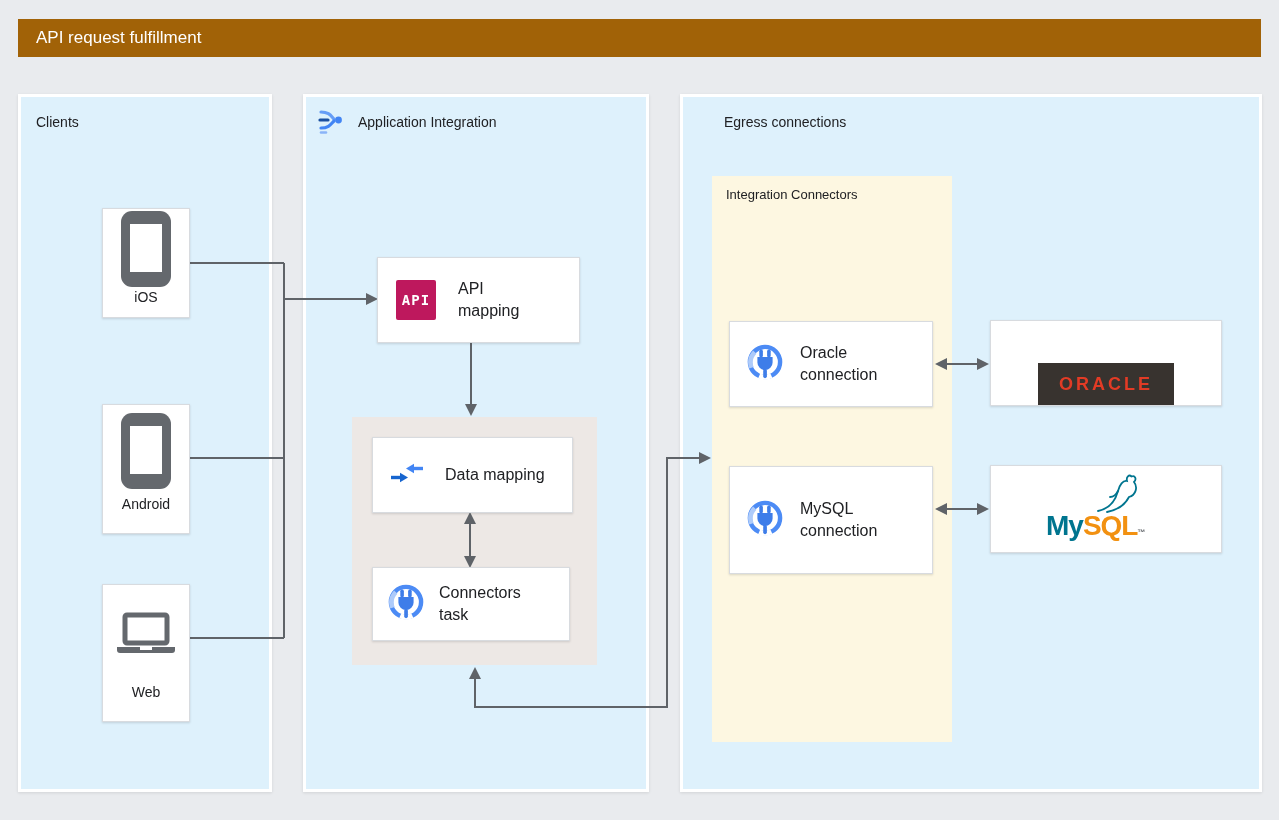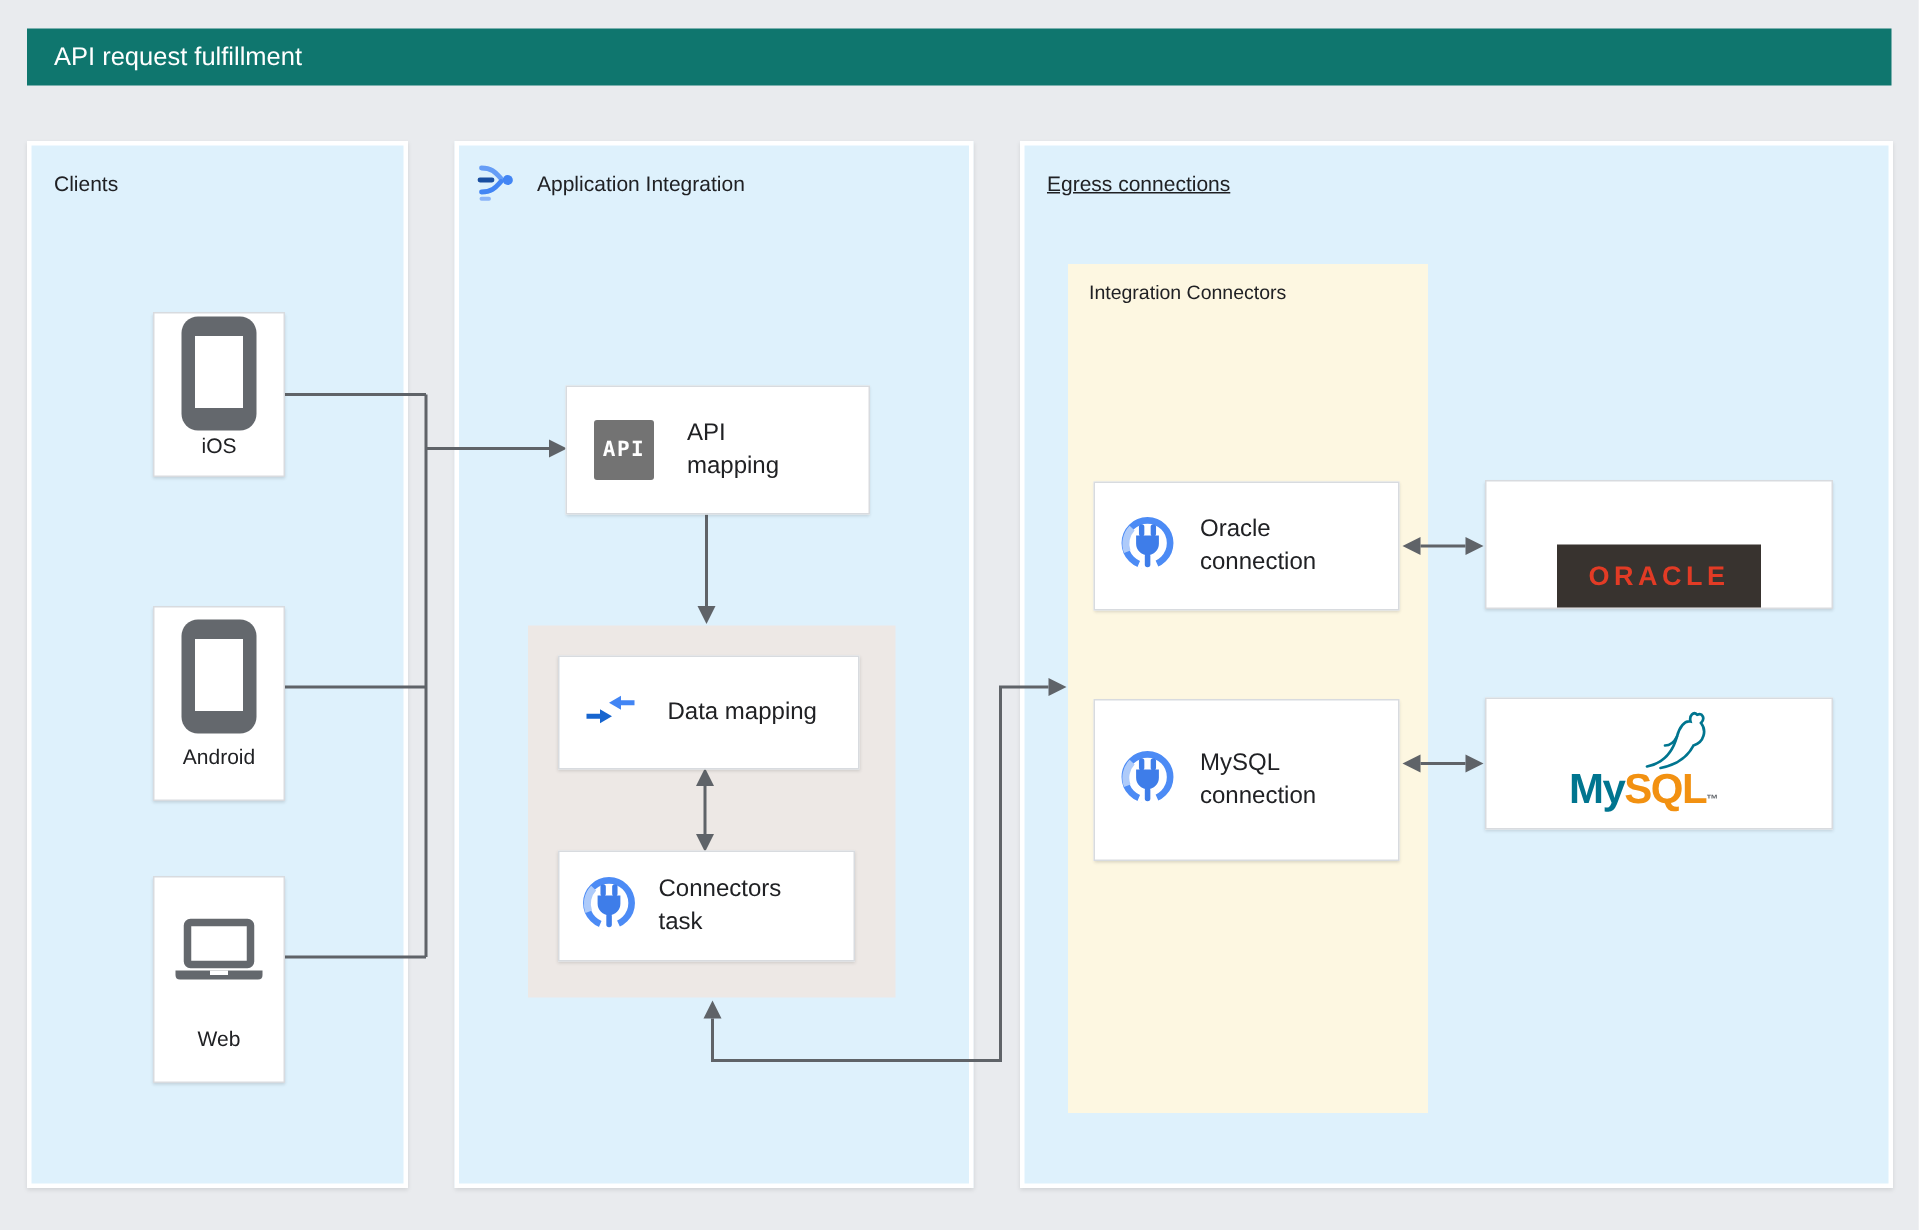--- a/index.html
+++ b/index.html
@@ -1,56 +1,56 @@
 <!DOCTYPE html>
 <html><head>
 <meta charset="utf-8">
 <style>
   html,body{margin:0;padding:0;}
   #canvas{position:relative;width:1279px;height:820px;background:#E9EBEE;
           font-family:"Liberation Sans",sans-serif;color:#202124;overflow:hidden;}
 
   
-  .banner{position:absolute;left:18px;top:19px;width:1243px;height:38px;background:#0f766e;
+  .banner{position:absolute;left:18px;top:19px;width:1243px;height:38px;background:#a16207;
           color:#fff;font-size:17px;display:flex;align-items:center;padding-left:18px;
           box-sizing:border-box;}
 
   
   .panel{position:absolute;background:#DEF1FC;border:3px solid #fff;box-sizing:border-box;
          box-shadow:0 1px 3px rgba(0,0,0,.10);}
   #panel-clients{left:18px;top:94px;width:254px;height:698px;}
   #panel-ai{left:303px;top:94px;width:346px;height:698px;}
   #panel-egress{left:680px;top:94px;width:582px;height:698px;}
 
   .panel-label{position:absolute;font-size:14px;color:#202124;z-index:6;}
   #label-clients{left:36px;top:114px;}
   #hdr-ai{position:absolute;left:317px;top:105px;display:flex;align-items:center;gap:11px;
           font-size:14px;z-index:6;}
-  #label-egress{left:698px;top:114px;text-decoration:underline;}
+  #label-egress{left:724px;top:114px;}
 
   
   #gray-box{position:absolute;left:352px;top:417px;width:245px;height:248px;background:#EDE8E5;z-index:2;}
   #yellow-box{position:absolute;left:712px;top:176px;width:240px;height:566px;background:#FDF7E1;z-index:2;}
   #label-ic{position:absolute;left:726px;top:187px;font-size:13px;z-index:6;}
 
   
   .card{position:absolute;background:#fff;border:1px solid #D8DBDF;box-sizing:border-box;
         box-shadow:0 1px 2px rgba(60,64,67,.18);z-index:10;}
   .client-card{display:flex;flex-direction:column;align-items:center;padding-bottom:21px;}
   .client-icon{flex:1;display:flex;align-items:center;justify-content:center;}
   .client-label{font-size:14px;}
   #card-ios{left:102px;top:208px;width:88px;height:110px;}
   #card-android{left:102px;top:404px;width:88px;height:130px;}
   #card-web{left:102px;top:584px;width:88px;height:138px;}
 
   .node{display:flex;align-items:center;}
   .node-label{font-size:16px;line-height:1.35;color:#202124;}
   #node-api{left:377px;top:257px;width:203px;height:86px;padding-left:18px;gap:22px;}
   #node-api .node-label{width:84px;}
-  .badge{width:40px;height:40px;background:#737373;color:#fff;border-radius:2px;
+  .badge{width:40px;height:40px;background:#be185d;color:#fff;border-radius:2px;
          font-family:"DejaVu Sans Mono",monospace;font-weight:bold;font-size:14px;
          display:flex;align-items:center;justify-content:center;letter-spacing:1px;}
   #node-dm{left:372px;top:437px;width:201px;height:76px;padding-left:16px;gap:20px;}
   #node-ct{left:372px;top:567px;width:198px;height:74px;padding-left:14px;gap:14px;}
   #node-ct .node-label{width:104px;}
   #node-oracle-conn{left:729px;top:321px;width:204px;height:86px;padding-left:16px;gap:16px;}
   #node-mysql-conn{left:729px;top:466px;width:204px;height:108px;padding-left:16px;gap:16px;}
   #node-oracle-conn .node-label,#node-mysql-conn .node-label{width:112px;}
 
   

